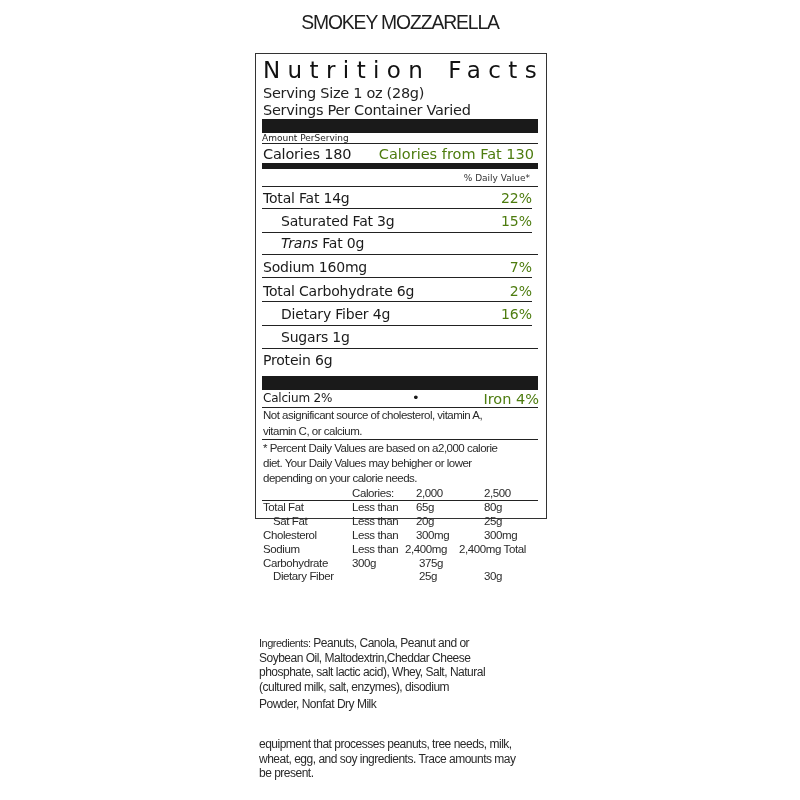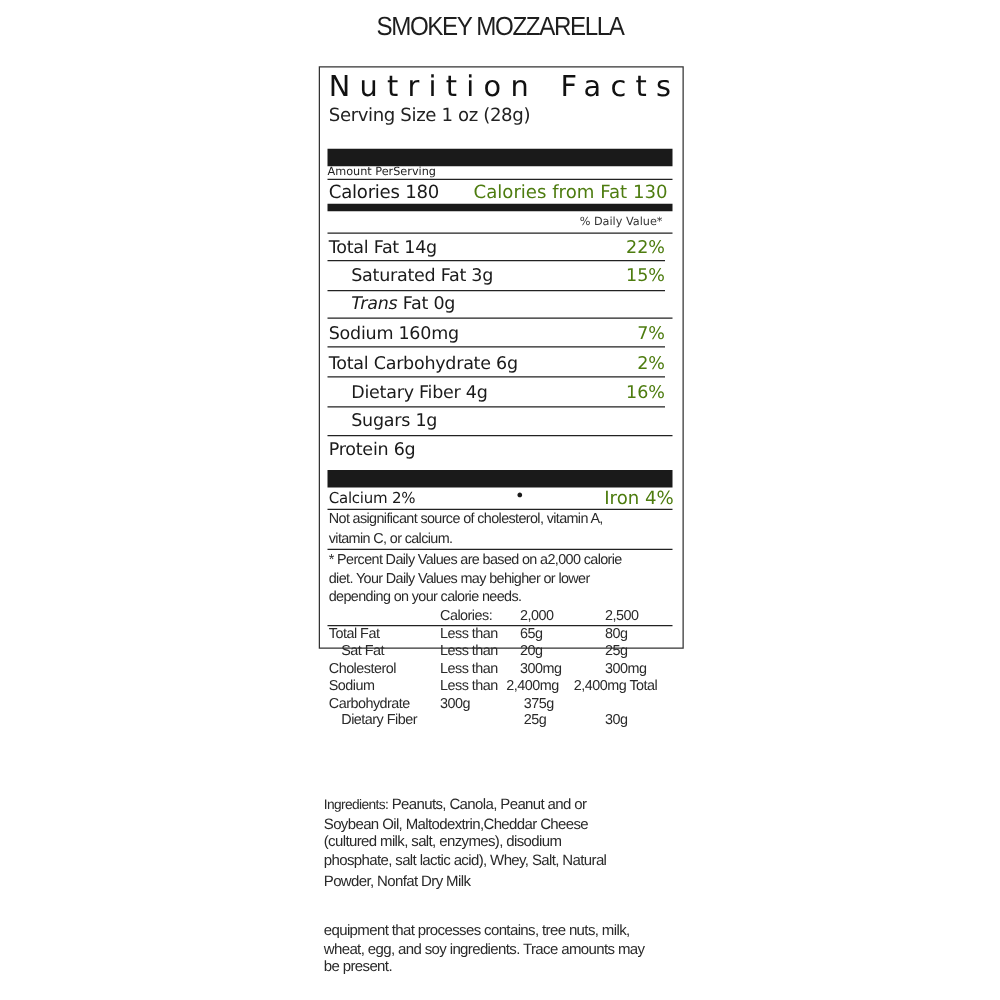--- a/index.html
+++ b/index.html
@@ -44,20 +44,21 @@
 <body>
 
 <div class="product-title">SMOKEY MOZZARELLA</div>
 
 <div class="label-box">
 
   <div class="abs nf-title">
     <span>Nutrition</span><span style="display:inline-block;width:18px"></span><span>Facts</span>
   </div>
   <div class="abs serving" style="top:31px">Serving Size 1 oz (28g)</div>
+  <div class="abs serving" style="top:48px">Servings Per Container Varied</div>
 
   <div class="bar" style="top:65px;height:14px"></div>
   <div class="abs amount-per">Amount PerServing</div>
   <div class="rule" style="top:89px;right:8px"></div>
 
   <div class="row-label" style="top:92px;font-size:14.5px">Calories 180</div>
   <div class="row-val" style="top:92px;right:12px;font-size:14.5px">Calories from Fat 130</div>
 
   <div class="bar" style="top:109px;height:6px"></div>
   <div class="abs dv-header">% Daily Value*</div>
@@ -145,22 +146,22 @@
   <div class="tbl-row" style="top:516px">
     <span class="c0" style="left:10px">  Dietary Fiber</span>
     <span class="c2" style="left:156px">25g</span>
     <span class="c3">30g</span>
   </div>
 </div>
 
 <div class="bottom-text" style="top:636px">
   <div><b>Ingredients:</b> <span>Peanuts, Canola, Peanut and or</span></div>
   <div>Soybean Oil,  Maltodextrin,Cheddar Cheese</div>
+  <div>phosphate, salt lactic acid), Whey, Salt, Natural</div>
   <div>(cultured milk, salt, enzymes), disodium</div>
-  <div>phosphate, salt lactic acid), Whey, Salt, Natural</div>
   <div style="margin-top:3px">Powder, Nonfat Dry Milk</div>
 </div>
 
 <div class="bottom-text" style="top:737px">
-  <div>equipment that processes contains, tree nuts, milk,</div>
+  <div>equipment that processes peanuts, tree needs, milk,</div>
   <div>wheat, egg, and soy ingredients. Trace amounts may</div>
   <div>be present.</div>
 </div>
 
 </body></html>

